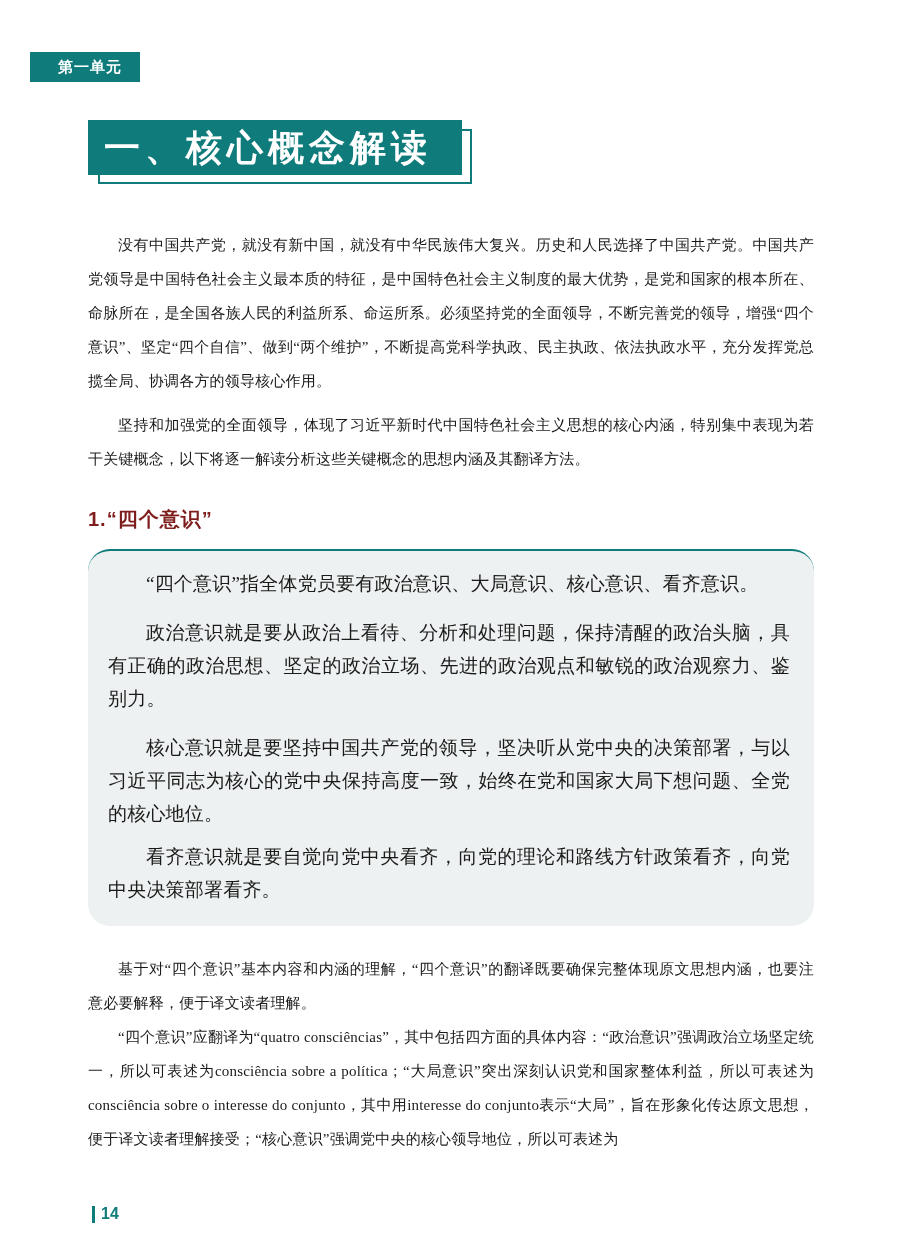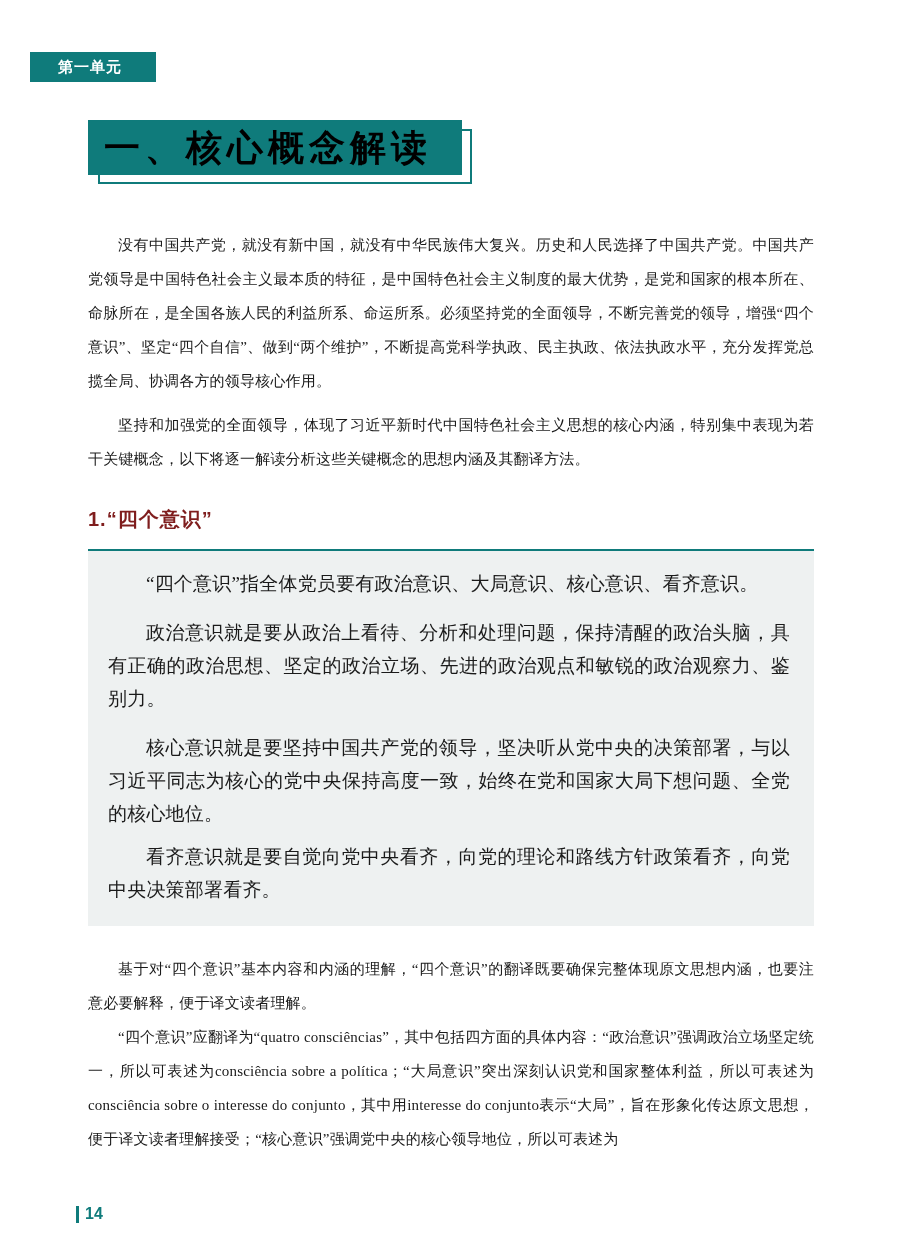--- a/index.html
+++ b/index.html
@@ -36,21 +36,21 @@
     width: 14px;
     background: #0f7b7b;
   }
   .unit-tab {
     background: #0f7b7b;
     color: #ffffff;
     font-family: "Liberation Sans", sans-serif;
     font-size: 15px;
     font-weight: bold;
     letter-spacing: 1px;
-    padding: 0 34px 0 14px;
+    padding: 0 18px 0 14px;
     display: flex;
     align-items: center;
     height: 30px;
   }
 
   
   .title-block {
     position: absolute;
     left: 88px;
     top: 120px;
@@ -72,21 +72,21 @@
     top: 0px;
     width: 374px;
     height: 55px;
     background: #0f7b7b;
     display: flex;
     align-items: center;
     box-sizing: border-box;
     padding-left: 16px;
   }
   .title-text {
-    color: #000000;
+    color: #ffffff;
     font-family: "Liberation Sans", sans-serif;
     font-weight: bold;
     font-size: 36px;
     letter-spacing: 5px;
     line-height: 1;
     text-align: center;
   }
 
   
   .content {
@@ -113,20 +113,21 @@
     letter-spacing: 1px;
   }
 
   
   .quote-box {
     background: #eef1f1;
     border-top: 2px solid #0f7b7b;
     padding: 16px 24px 20px 20px;
     box-sizing: border-box;
     margin-bottom: 26px;
+    border-radius: 22px;
   }
   .quote-box p {
     margin: 0;
     font-size: 19px;
     line-height: 33px;
     text-align: justify;
     text-indent: 2em;
     letter-spacing: 0.2px;
   }
   .quote-box p + p {
@@ -136,21 +137,21 @@
     margin-top: 10px !important;
   }
 
   .after-box p + p {
     margin-top: 0;
   }
 
   
   .footer {
     position: absolute;
-    left: 76px;
+    left: 92px;
     bottom: 34px;
     display: flex;
     align-items: flex-end;
   }
   .footer-rule {
     width: 3px;
     height: 17px;
     background: #0f7b7b;
     margin-right: 6px;
   }

